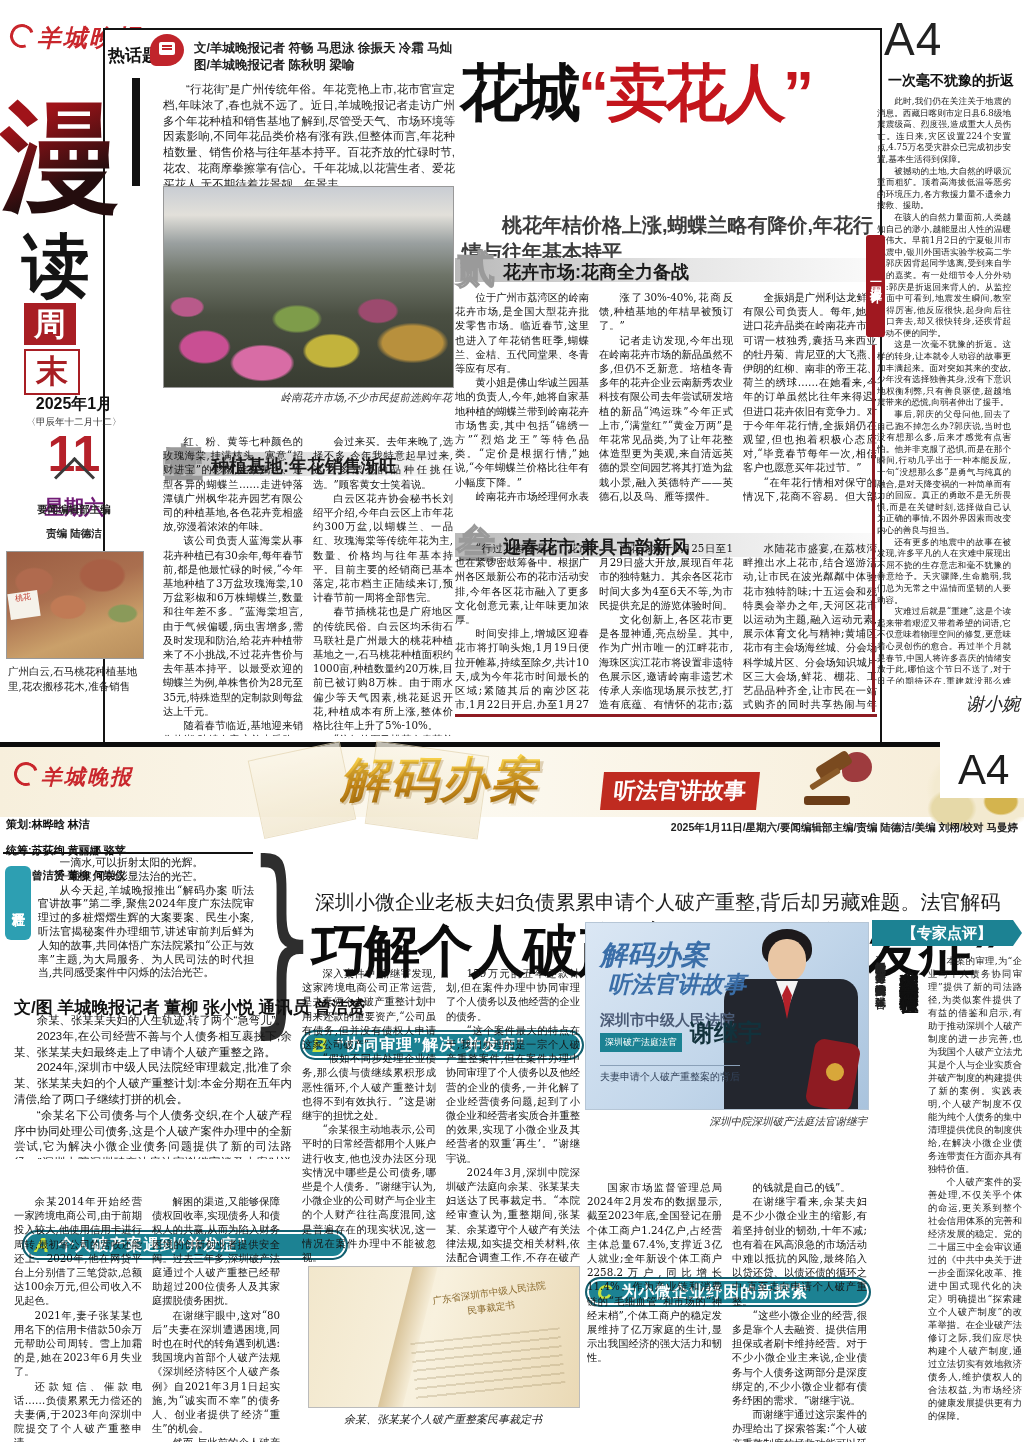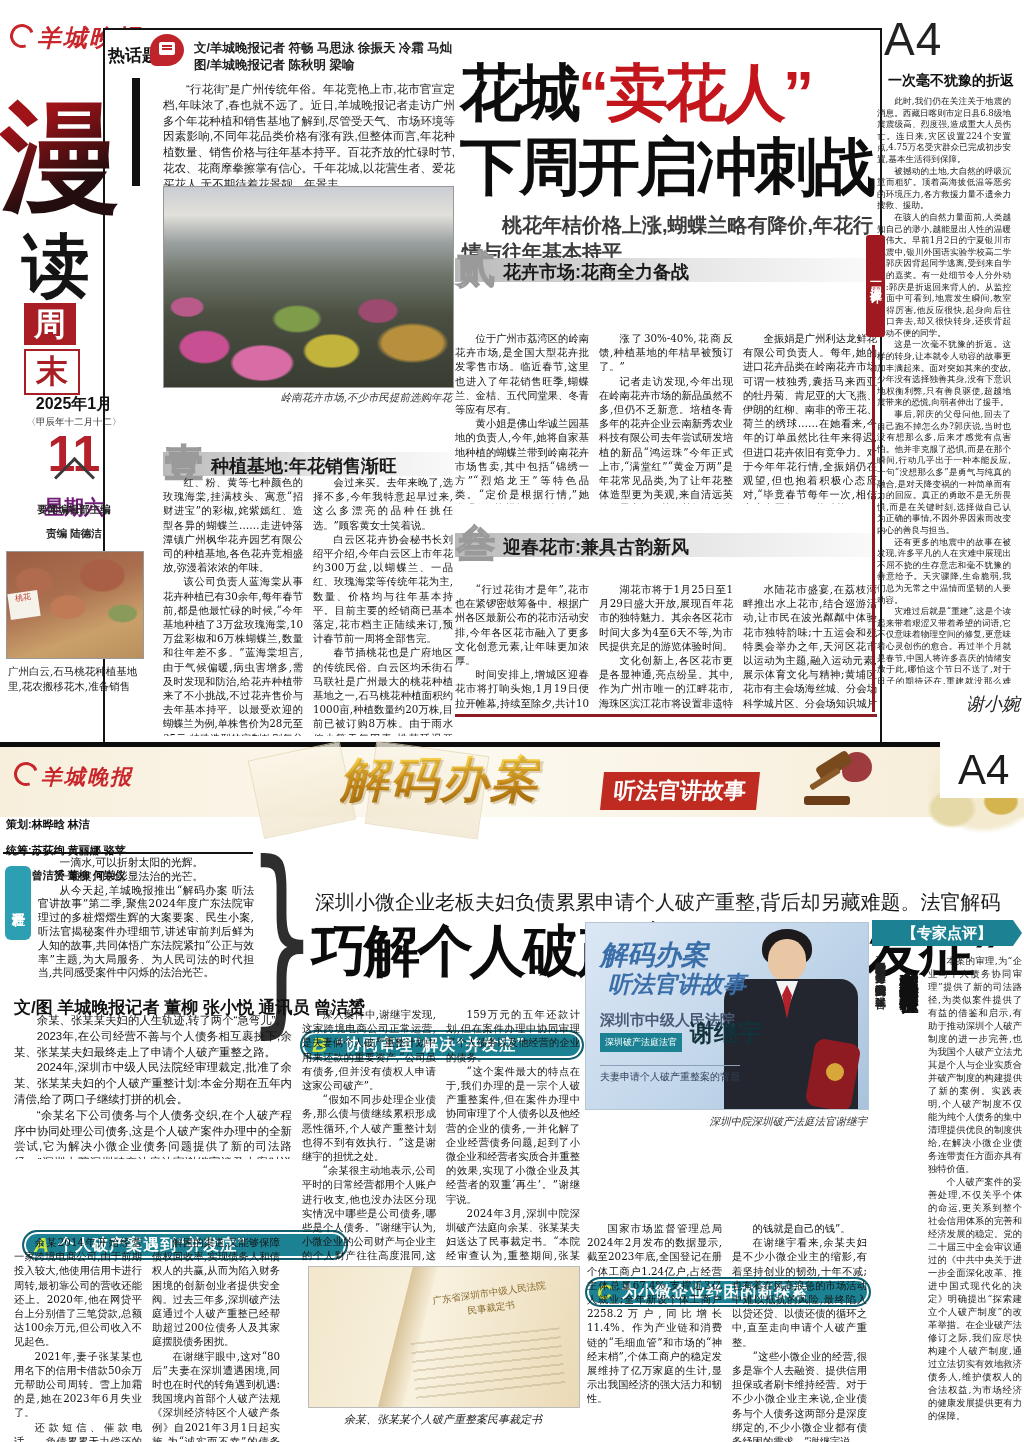--- a/index.html
+++ b/index.html
@@ -37,21 +37,21 @@
   #headline{left:460px;top:56px;width:416px;font-weight:900;color:#0d0d0d;line-height:74px;letter-spacing:-3px;font-size:62px;white-space:nowrap;}
   #headline .red{color:#c3151c;}
   #subhead{left:462px;top:212px;width:414px;font-size:20px;font-weight:bold;color:#3c3c3c;line-height:27px;}
   #subhead p{margin:0;text-indent:2em;}
   
   .secbar{height:24px;background:linear-gradient(90deg,#b9b9b9,#e6e6e6 55%,#fafafa);position:relative;}
   .secbar .num{position:absolute;left:2px;top:-14px;font-size:38px;font-weight:bold;color:#efefef;-webkit-text-stroke:1.5px #9a9a9a;font-family:"DejaVu Serif",serif;}
   .secbar .t{position:absolute;left:48px;top:2px;font-size:18px;font-weight:bold;color:#1b1b1b;}
   
   .cols{display:flex;gap:10px;overflow:hidden;}
-  .ncol{flex:1;font-size:10.3px;line-height:14.2px;text-align:justify;color:#141414;font-family:"DejaVu Serif",serif;overflow:hidden;margin-top:41px;}
+  .ncol{flex:1;font-size:10.3px;line-height:14.2px;text-align:justify;color:#141414;font-family:"DejaVu Serif",serif;overflow:hidden;}
   .ncol p{margin:0;text-indent:2em;}
   #s2cols{left:455px;top:290px;width:422px;height:214px;}
   #s3cols{left:455px;top:541px;width:422px;height:168px;}
   #s1cols{left:163px;top:434px;width:290px;height:302px;}
   #redrule{left:455px;top:714px;width:422px;height:3px;background:#8e1b22;}
   
   #char1{left:0px;top:96px;font-size:120px;font-weight:900;line-height:120px;
          background:linear-gradient(155deg,#a01319 20%,#240d0e 70%);-webkit-background-clip:text;background-clip:text;color:transparent;}
   #char2{left:22px;top:230px;font-size:68px;font-weight:900;color:#141414;line-height:70px;}
   #char3{left:24px;top:303px;width:52px;height:42px;background:#a81e24;color:#fff;font-size:32px;font-weight:bold;text-align:center;line-height:42px;}
@@ -177,21 +177,20 @@
   <div class="abs" id="introbar"></div>
   <div class="abs" id="intro">
       <p>“行花街”是广州传统年俗。年花竞艳上市,花市官宣定档,年味浓了,春也就不远了。近日,羊城晚报记者走访广州多个年花种植和销售基地了解到,尽管受天气、市场环境等因素影响,不同年花品类价格有涨有跌,但整体而言,年花种植数量、销售价格与往年基本持平。百花齐放的忙碌时节,花农、花商摩拳擦掌有信心。千年花城,以花营生者、爱花买花人,无不期待着花景靓、年景丰。</p>
     </div>
 
   <div class="abs" id="photo1"></div>
   <div class="abs photocap" id="photo1cap">岭南花卉市场,不少市民提前选购年花</div>
 
   <div class="abs" id="headline">
     <div><span>花城</span><span class="red">“卖花人”</span></div>
-    <div>下周开启冲刺战</div>
   </div>
   <div class="abs" id="subhead">
       <p>桃花年桔价格上涨,蝴蝶兰略有降价,年花行情与往年基本持平</p>
     </div>
 
   <div class="abs secbar" style="left:455px;top:258px;width:420px;">
     <span class="num serif">贰</span>
     <span class="t">花卉市场:花商全力备战</span>
   </div>
   <div class="abs cols" id="s2cols">
@@ -298,20 +297,21 @@
   <div class="abs paper-logo" id="blogo"><span class="swirl"></span><span>羊城晚报</span></div>
   <div class="abs" id="seriestitle">解码办案</div>
   <div class="abs" id="seriessub">听法官讲故事</div>
   <div class="abs" id="gavel">
     <span class="ribbon"></span>
       <span class="head"></span>
       <span class="handle"></span>
       <span class="base"></span>
   </div>
   <div class="abs" id="a4bot">A4</div>
+  <div class="abs" id="dateline">2025年1月11日/星期六/要闻编辑部主编/责编 陆德洁/美编 刘栩/校对 马曼婷</div>
 
   <div class="abs" id="credits">
       <p>策划:林晔晗 林洁</p>
       <p>统筹:苏荻绚 黄丽娜 骆苹</p>
       <p>执行:曾洁赟 董柳 何崇仪</p>
     </div>
   <div class="abs" id="creditrule"></div>
 
   <div class="abs" id="openbox">开栏语</div>
   <div class="abs" id="opening">

